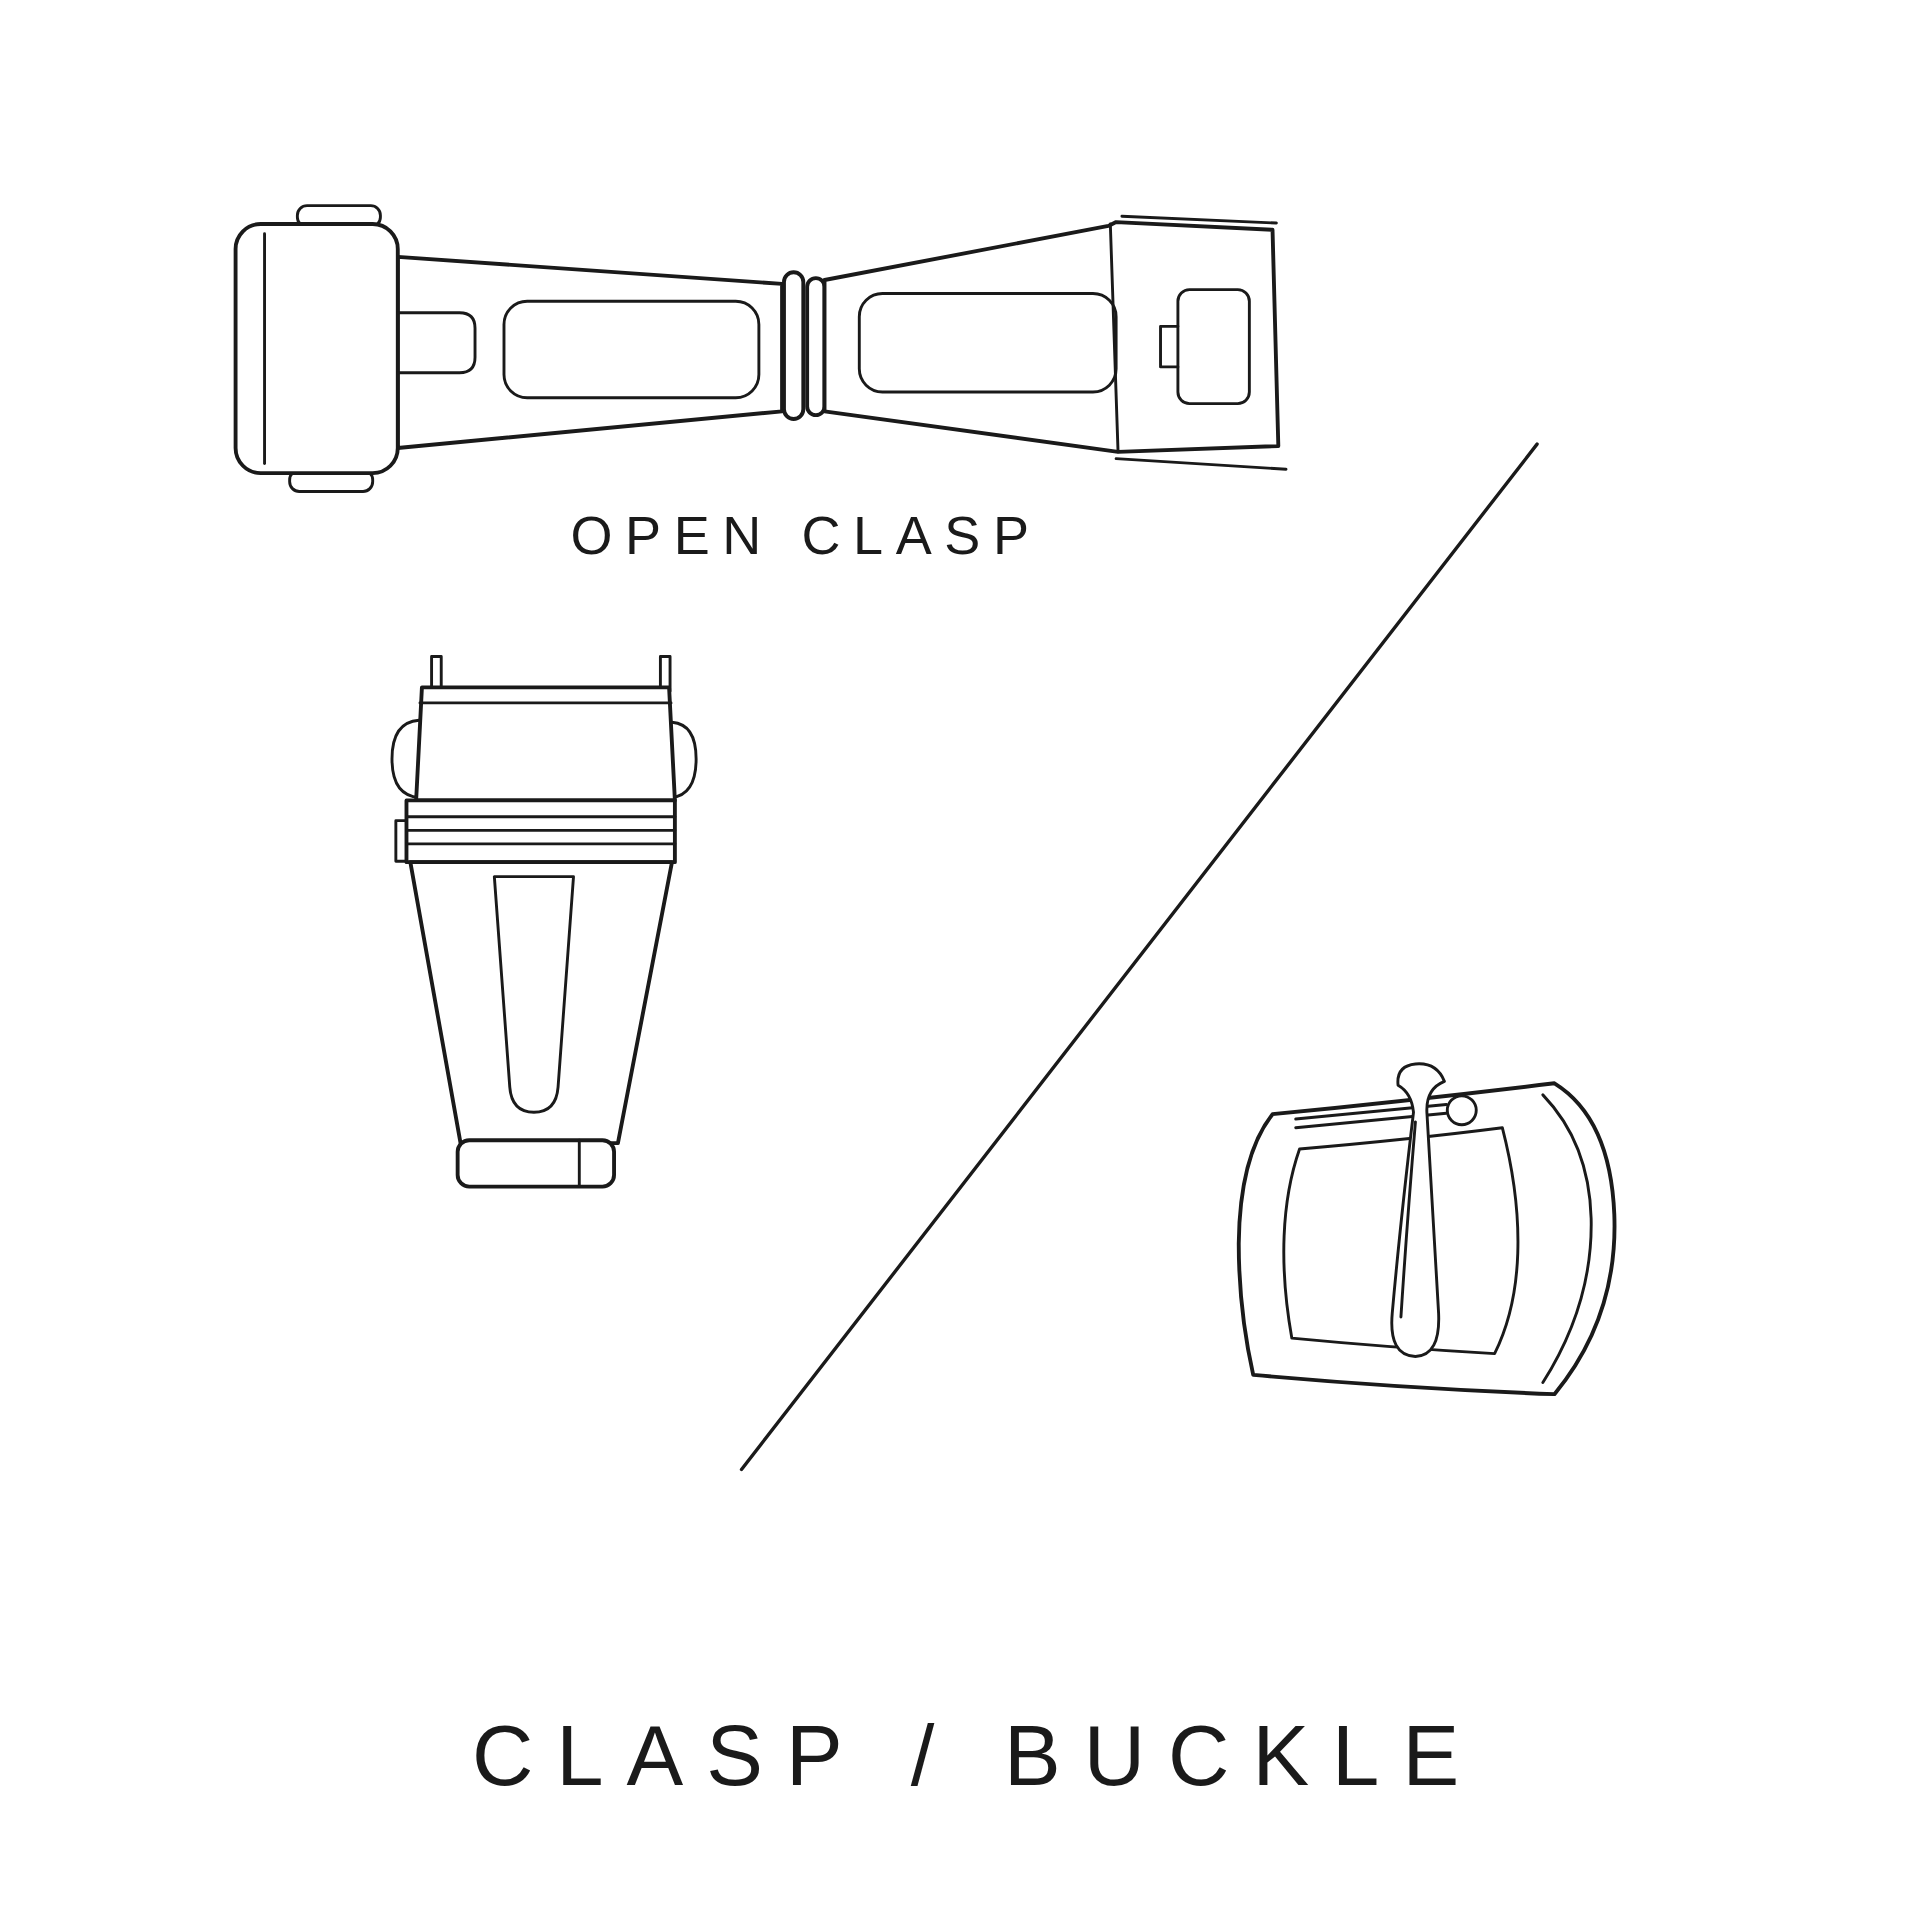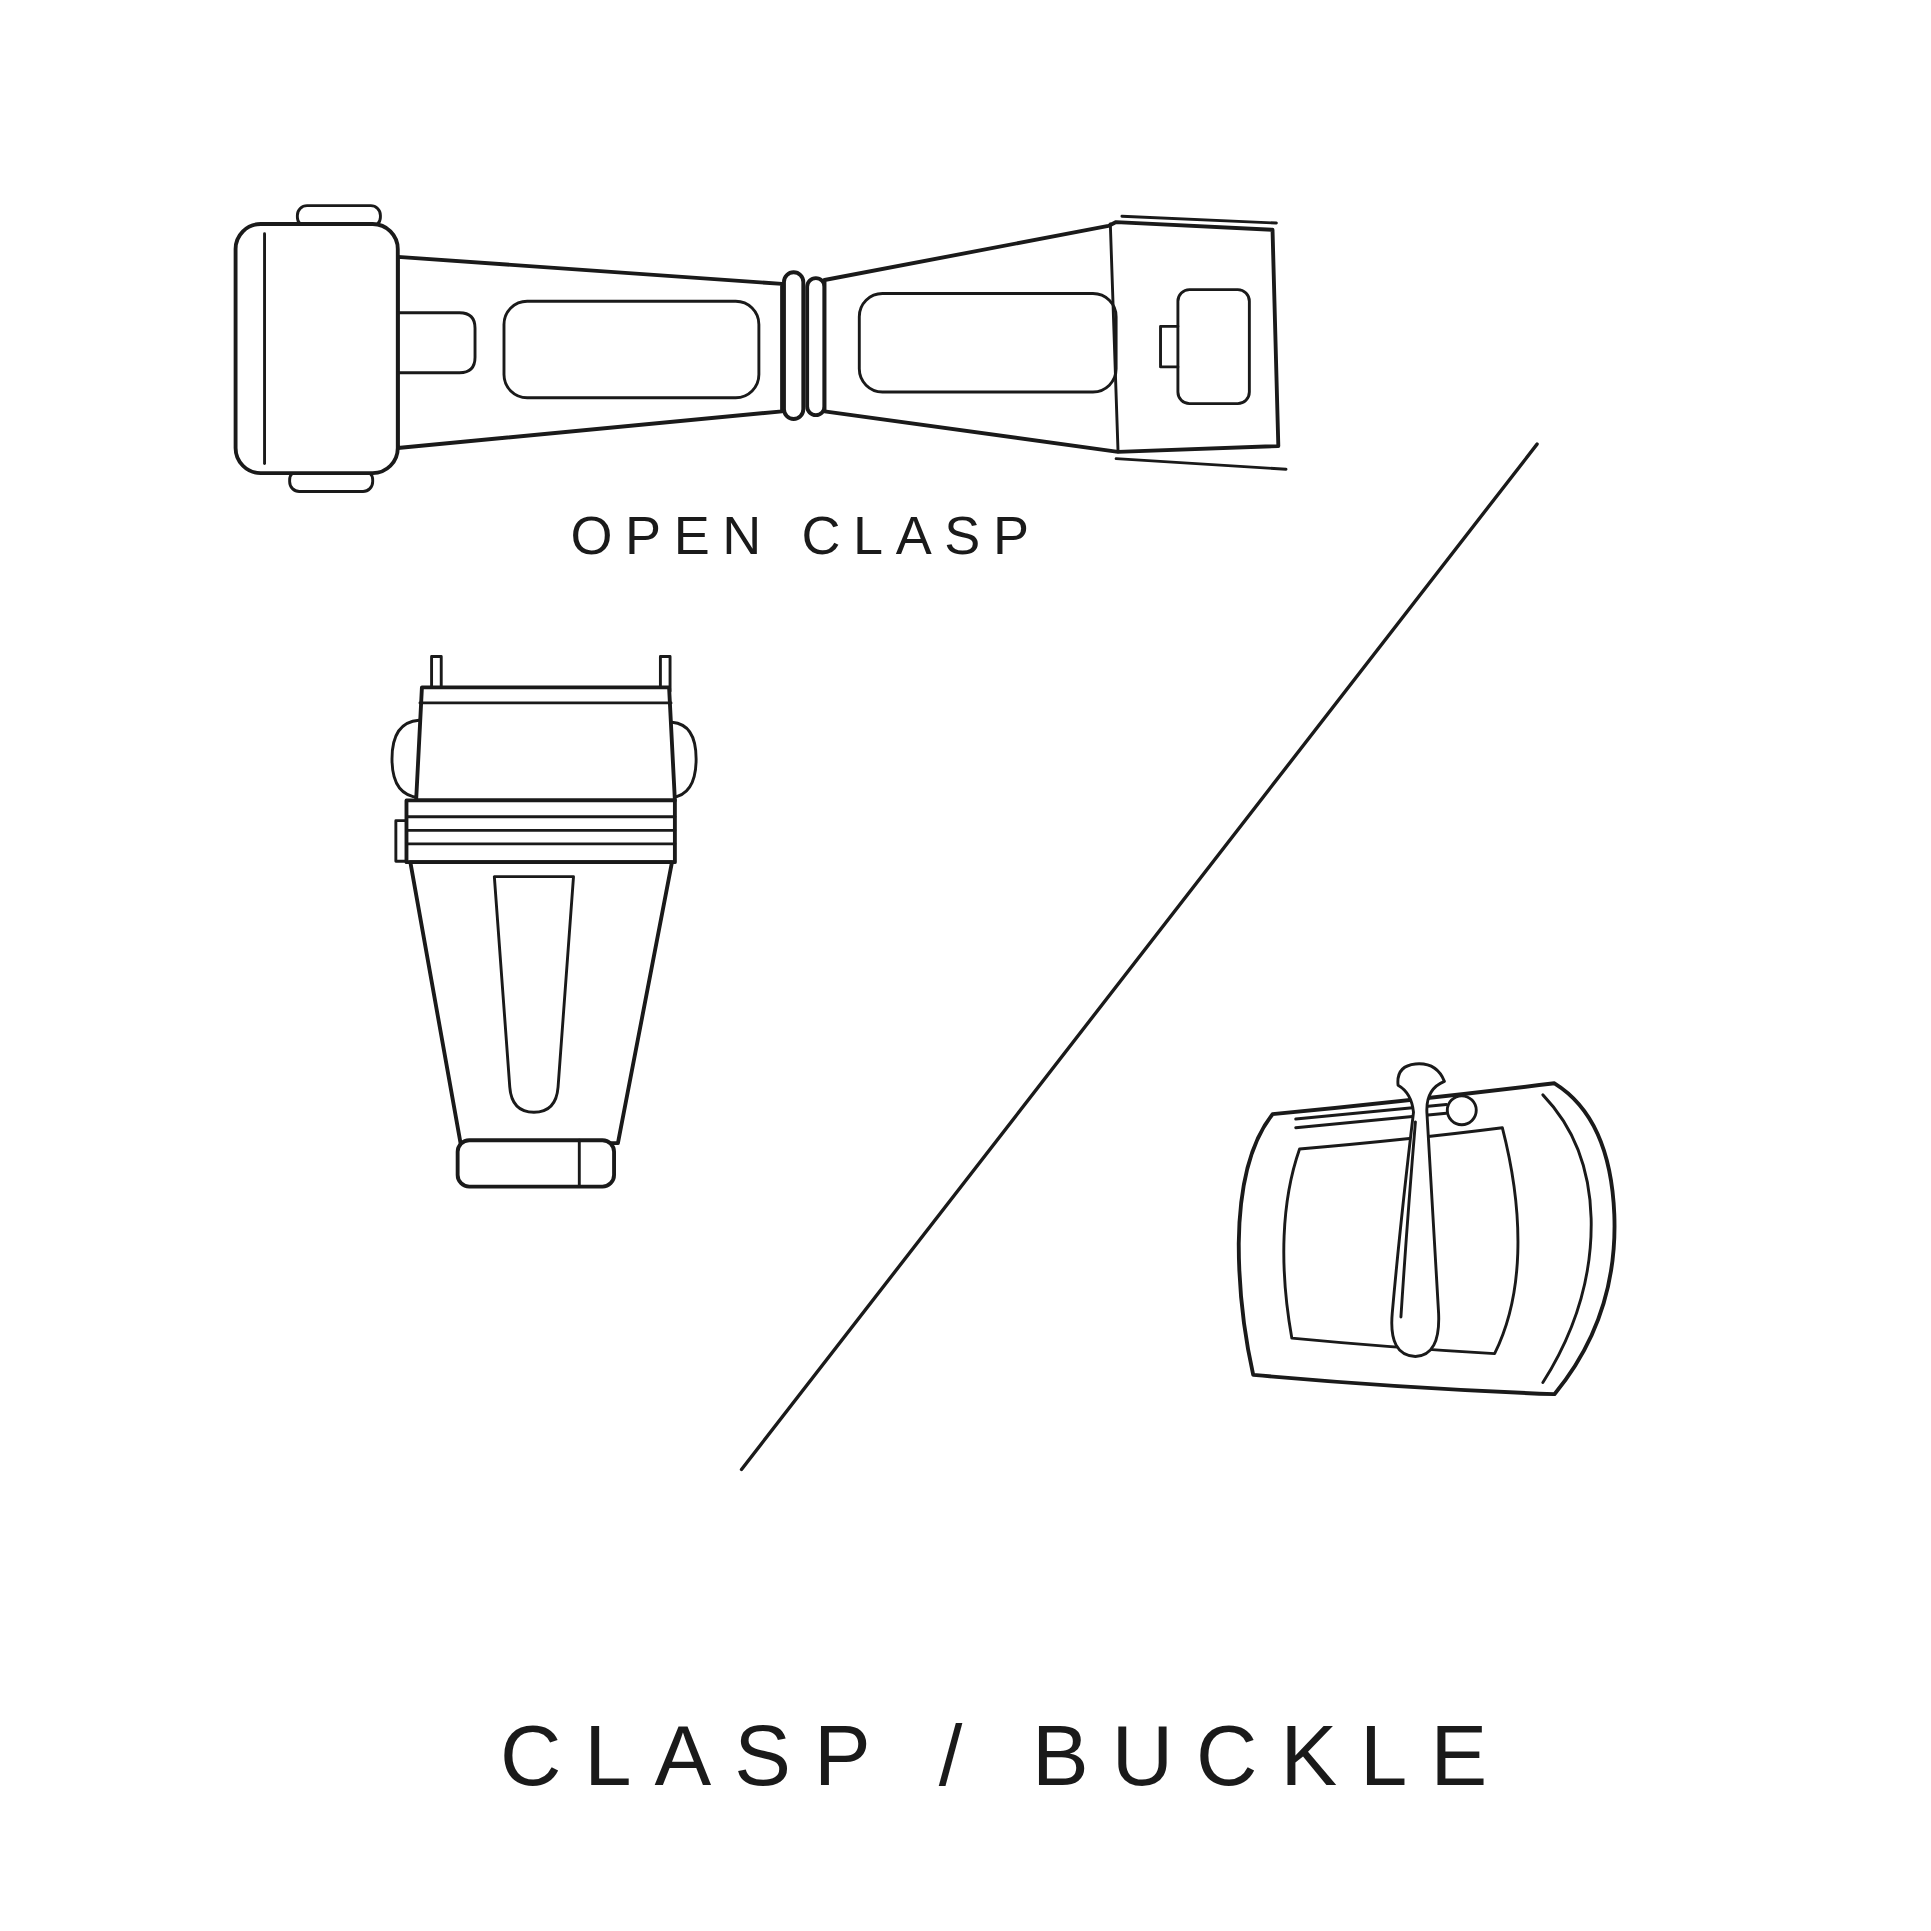--- a/index.html
+++ b/index.html
@@ -99,16 +99,16 @@
       <path class="stroke-thin fill-white" d="M1464,1152 Q1450,1270 1442,1360 Q1438,1404 1466,1405 Q1492,1404 1490,1360 Q1484,1258 1478,1154 Q1476,1128 1496,1120 Q1488,1100 1466,1102 Q1446,1104 1448,1124 Q1462,1132 1464,1152 Z"></path>
       <path class="stroke-thin" d="M1466,1162 Q1457,1270 1451,1364"></path>
 
       <circle class="stroke-thin fill-white" cx="1514" cy="1150" r="15"></circle>
     </g>
   </svg>
 
   <div class="label caption" style="left:806px; top:504px;">OPEN CLASP</div>
 
 
-  <div class="label title" style="left:1005px; top:1707px;">CLASP / BUCKLE</div>
+  <div class="label title" style="left:977px; top:1707px;">CLASP / BUCKLE</div>
 
 </div>
 
 
 </body></html>

